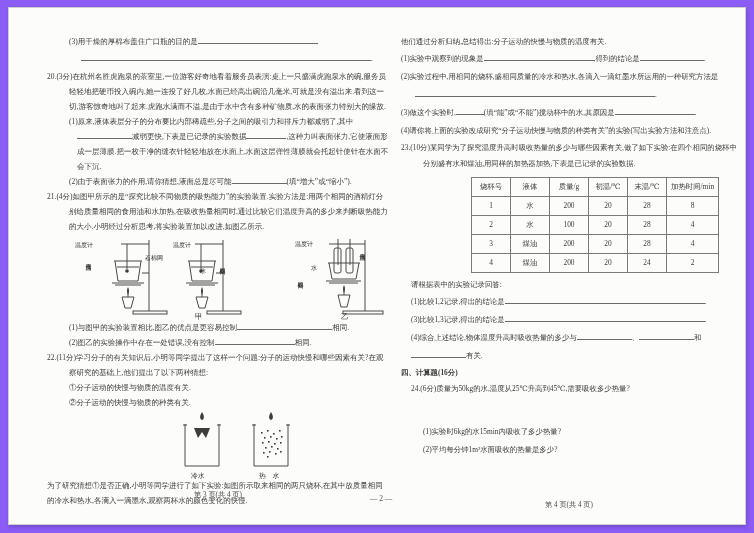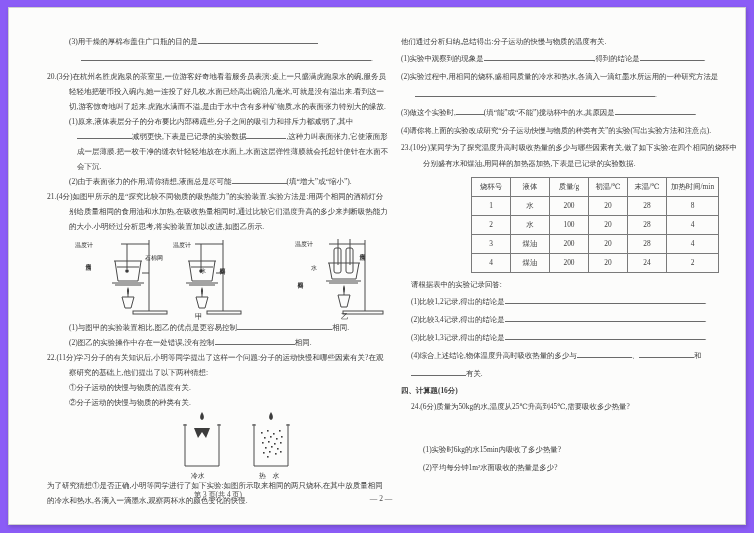--- a/index.html
+++ b/index.html
@@ -241,30 +241,30 @@
             <td>20</td>
             <td>24</td>
             <td>2</td>
           </tr>
         </tbody>
       </table>
 
       <p style="padding-left:10px"><span>请根据表中的实验记录回答:</span></p>
 
       <p class="lh18" style="padding-left:10px"><span>(1)比较1,2记录,得出的结论是</span><span class="blank b200"></span><span>.</span></p>
-      <p class="lh18" style="padding-left:10px"><span>(2)比较3,4记录,得出的结论是</span><span class="blank b200"></span><span>.</span></p>
       <p class="lh18" style="padding-left:10px"><span>(3)比较1,3记录,得出的结论是</span><span class="blank b200"></span><span>.</span></p>
       <p class="lh18" style="padding-left:10px"><span>(4)综合上述结论,物体温度升高时吸收热量的多少与</span><span class="blank b55"></span><span>、</span><span class="blank b55"></span><span>和</span><span class="blank b55"></span><span>有关.</span></p>
 
       <p class="sec-head"><span>四、计算题(16分)</span></p>
 
       <p style="padding-left:10px"><span>24.(6分)质量为50kg的水,温度从25℃升高到45℃,需要吸收多少热量?</span></p>
 
       <div class="spacer26"></div>
 
       <p class="sub lh18"><span>(1)实验时6kg的水15min内吸收了多少热量?</span></p>
       <p class="sub lh18"><span>(2)平均每分钟1m²水面吸收的热量是多少?</span></p>
     </div>
 
     <span class="footer footer-left">第 3 页(共 4 页)</span>
+    <span class="footer footer-right">第 4 页(共 4 页)</span>
     <span class="spread-num">— 2 —</span>
   </div>
 </div>
 
 </body></html>

